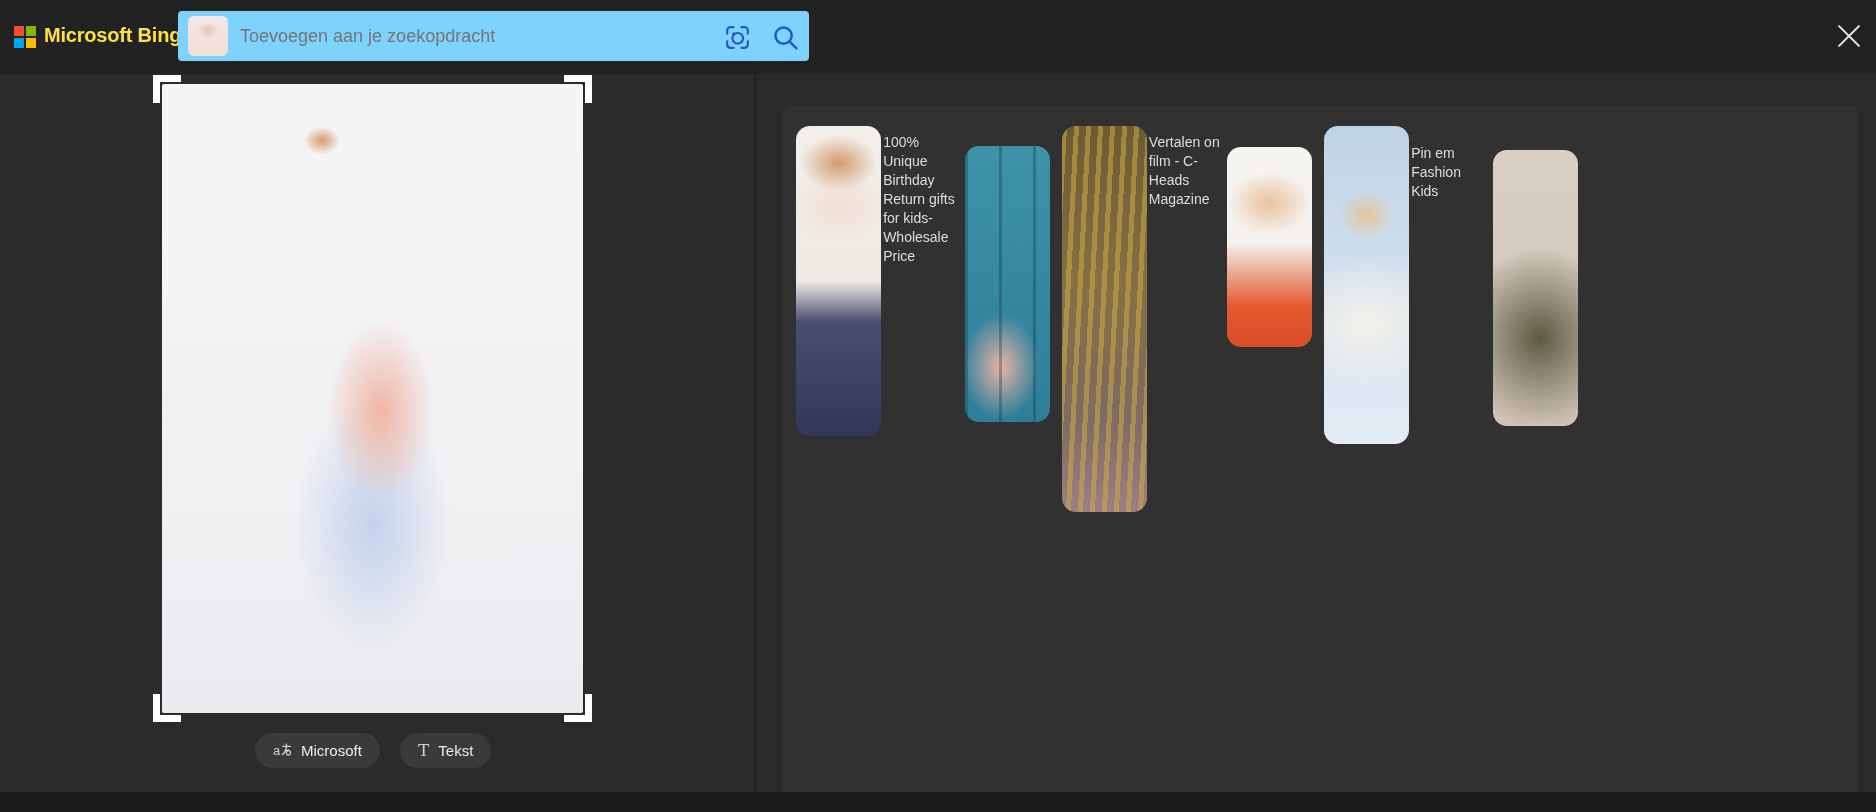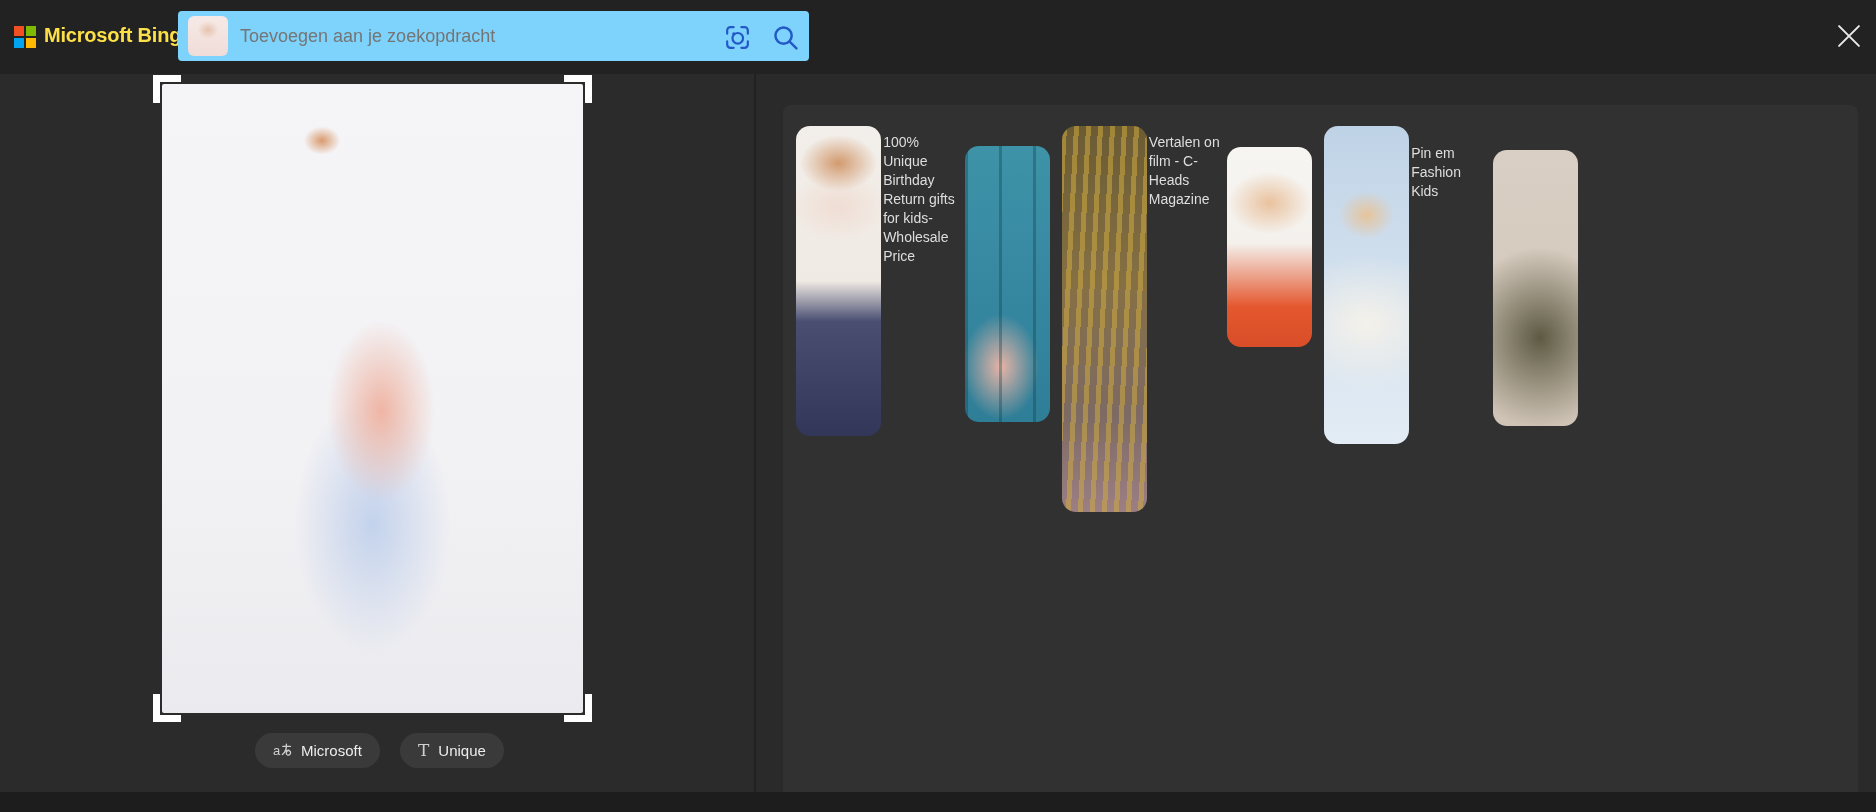--- a/index.html
+++ b/index.html
@@ -111,21 +111,21 @@
       <path d="M9.8 5.4 h7.6"></path>
       <path d="M13.4 3.2 c.3 4.2 -1 8 -4 10.4"></path>
       <path d="M12.2 9.6 c3 -.8 5.4 .2 5.4 2.2 c0 2.1 -2.7 3.1 -3.9 1.5 c-1.1 -1.5 .2 -3.5 2.1 -4.1"></path>
     </svg>
   </span>
   <span>Microsoft</span>
 </div>
 
 <div class="pill" id="btn-tekst">
   <span class="t-serif">T</span>
-  <span>Unique</span>
+  <span>Tekst</span>
 </div>
 
 <div id="right-panel" class="abs">
   <div id="grid">
 
     <div class="col" style="width:254px">
       <div class="card-img" style="height: 310px; background-image: radial-gradient(55px 40px at 50% 12%, rgb(210, 154, 111), rgba(210, 154, 111, 0) 70%), radial-gradient(70px 50px at 50% 26%, rgb(240, 221, 211), rgba(240, 221, 211, 0) 70%), linear-gradient(rgb(242, 238, 233) 0%, rgb(240, 234, 228) 50%, rgb(74, 79, 114) 63%, rgb(50, 55, 90) 100%);"></div>
       <div class="caption" style="width:238px">100% Unique Birthday Return gifts for kids-Wholesale Price</div>
       <div class="card-img" style="height: 276px; margin-top: 20px; background-image: repeating-linear-gradient(90deg, rgba(18, 58, 70, 0.35) 0px, rgba(18, 58, 70, 0.35) 3px, rgba(0, 0, 0, 0) 3px, rgba(0, 0, 0, 0) 34px), radial-gradient(55px 75px at 42% 80%, rgb(232, 180, 166), rgba(232, 180, 166, 0) 70%), linear-gradient(rgb(62, 147, 168) 0%, rgb(53, 135, 160) 55%, rgb(47, 126, 151) 100%);"></div>
     </div>

